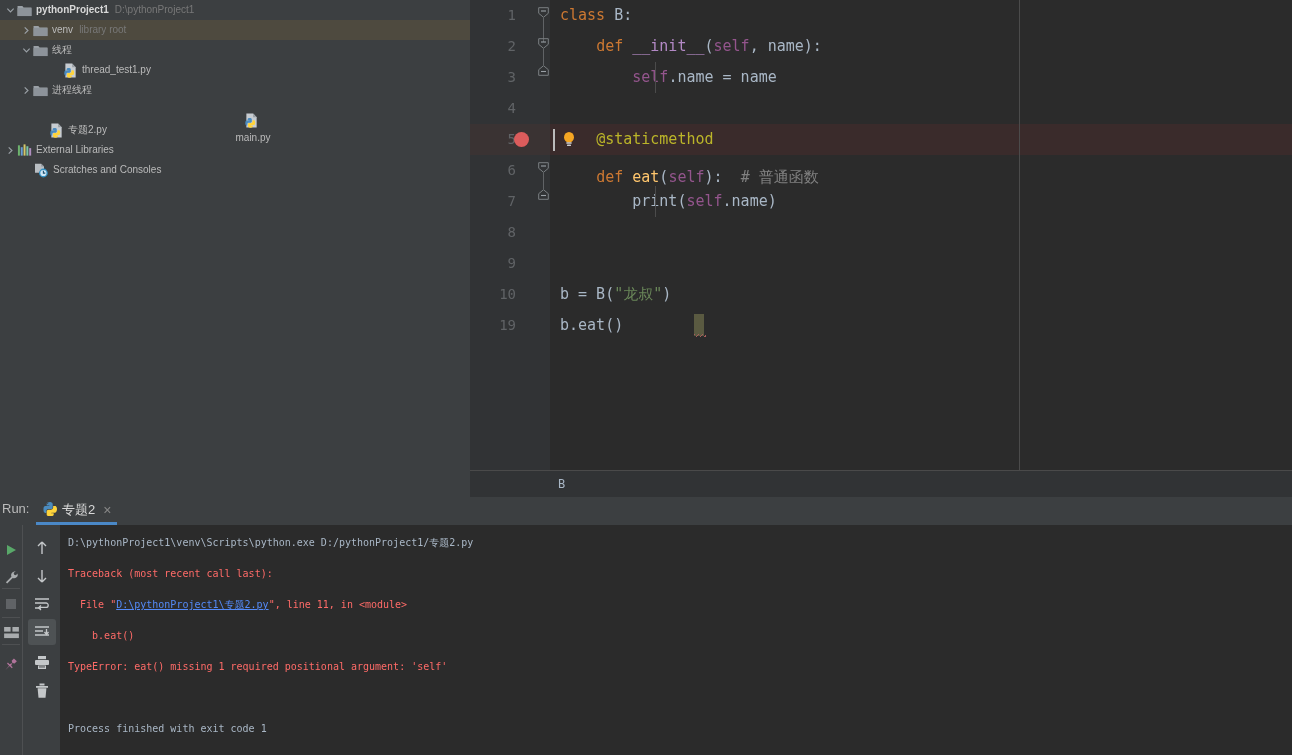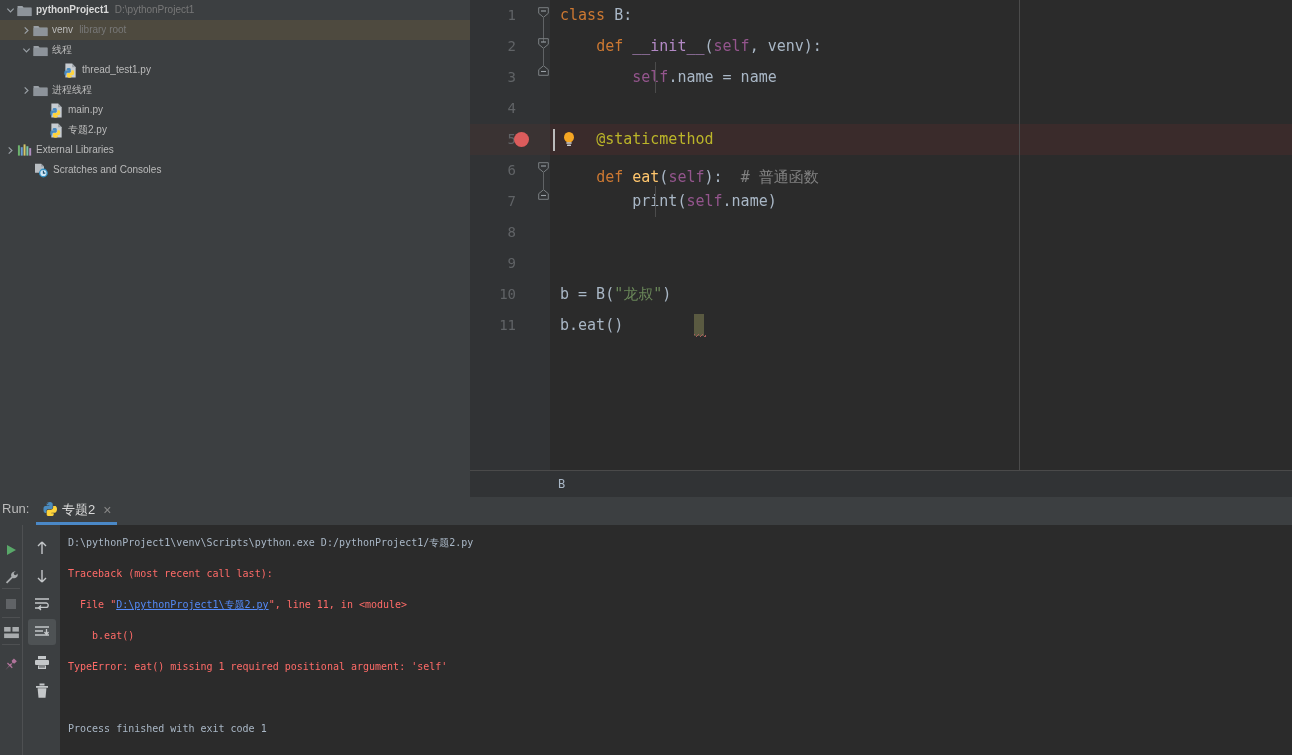--- a/index.html
+++ b/index.html
@@ -231,21 +231,21 @@
             </svg>
           </span>
           <span class="ticon">
             <svg width="15" height="13" viewBox="0 0 16 14">
               <path d="M0.5 2.2 h5.2 l1.3 1.6 h8.5 v9.2 h-15 z" fill="#9aa0a6"></path>
               <path d="M0.5 4.4 h15 v8.6 h-15 z" fill="#8d939a"></path>
             </svg>
           </span>
           <span class="tlabel">进程线程</span>
         </div>
-        <div class="tree-row" style="padding-left: 36px;">
+        <div class="tree-row" style="padding-left: 36px; flex-direction: column;">
           <span class="tw"></span>
           <span class="ticon">
             <svg width="15" height="15" viewBox="0 0 16 16">
               <path d="M2.5 0.6 h7.2 l3.8 3.8 v11 h-11 z" fill="#c7ccd1"></path>
               <path d="M9.7 0.6 l3.8 3.8 h-3.8 z" fill="#9aa0a6"></path>
               <path d="M5.8 5.2c-1.5 0-1.9.7-1.9 1.4v1.1h2v.4H3.1c-.8 0-1.4.5-1.6 1.4-.2.9-.2 1.5 0 2.5.2.8.6 1.4 1.3 1.4h.7v-1.6c0-.8.7-1.5 1.6-1.5h1.9c.7 0 1.3-.5 1.3-1.2V6.6c0-.7-.6-1.2-1.3-1.3-.4-.1-.8-.1-1.2-.1z" fill="#4b8bbe"></path>
               <path d="M9.1 7.9v1.2c0 .9-.8 1.6-1.6 1.6H5.6c-.7 0-1.3.5-1.3 1.2v2.3c0 .7.6 1.1 1.3 1.2.8.3 1.6.3 2.6 0 .6-.2 1.3-.5 1.3-1.2v-1H7.5v-.4h2.9c.8 0 1.1-.5 1.3-1.4.3-.8.3-1.6 0-2.4-.2-.7-.5-1.2-1.3-1.2H9.1z" fill="#ffd43b"></path>
             </svg>
           </span>
           <span class="tlabel">main.py</span>
@@ -307,21 +307,21 @@
         <div class="ln" style="top: 0px;">1</div>
         <div class="ln" style="top: 31px;">2</div>
         <div class="ln" style="top: 62px;">3</div>
         <div class="ln" style="top: 93px;">4</div>
         <div class="ln" style="top: 124px;">5</div>
         <div class="ln" style="top: 155px;">6</div>
         <div class="ln" style="top: 186px;">7</div>
         <div class="ln" style="top: 217px;">8</div>
         <div class="ln" style="top: 248px;">9</div>
         <div class="ln" style="top: 279px;">10</div>
-        <div class="ln" style="top: 310px;">11</div>
+        <div class="ln" style="top: 310px;">19</div>
       </div>
     <div id="folds">
         <div class="fold" style="left: 68px; top: 7px;">
           <svg width="11" height="11" viewBox="0 0 11 11">
             <path d="M0.7 0.7 h9.6 v5.6 L5.5 10.3 L0.7 6.3 z" fill="none" stroke="#7a7f82"></path>
             <path d="M3 4 h5" stroke="#9aa0a6" stroke-width="1.1"></path>
           </svg>
         </div>
         <div class="fold-stem" style="left: 73px; top: 18px; height: 24px;"></div>
         <div class="fold" style="left: 68px; top: 38px;">
@@ -355,21 +355,21 @@
         <div class="bp" style="left: 44px; top: 132px;"></div>
         <div class="caret" style="left: 83px; top: 129px; height: 22px;"></div>
         <div class="bulb" style="left: 91px; top: 131px;"><svg width="16" height="17" viewBox="0 0 16 17">
             <ellipse cx="8" cy="6.2" rx="5" ry="5.2" fill="#f5a623"></ellipse>
             <rect x="5.2" y="11.2" width="5.6" height="1.5" rx="0.6" fill="#cfcfcf"></rect>
             <rect x="6" y="13.6" width="4" height="1.4" rx="0.6" fill="#cfcfcf"></rect>
           </svg></div>
       </div>
     <div class="code-area" id="code-area">
         <div class="code-line" style="top: 0px;"><span class="txt"><span class="kw">class </span><span class="plain">B:</span></span></div>
-        <div class="code-line" style="top: 31px;"><span class="txt"><span class="plain">    </span><span class="kw">def </span><span class="magic">__init__</span><span class="plain">(</span><span class="slf">self</span><span class="plain">, venv):</span></span></div>
+        <div class="code-line" style="top: 31px;"><span class="txt"><span class="plain">    </span><span class="kw">def </span><span class="magic">__init__</span><span class="plain">(</span><span class="slf">self</span><span class="plain">, name):</span></span></div>
         <div class="code-line" style="top: 62px;"><span class="txt"><span class="plain">        </span><span class="slf">self</span><span class="plain">.name = name</span></span></div>
         <div class="code-line" style="top: 93px;"><span class="txt"></span></div>
         <div class="code-line" style="top: 124px;"><span class="txt"><span class="plain">    </span><span class="dec">@staticmethod</span></span></div>
         <div class="code-line" style="top: 162px;"><span class="txt"><span class="plain">    </span><span class="kw">def </span><span class="fn">eat</span><span class="plain">(</span><span class="slf">self</span><span class="plain">):  </span><span class="cmt"># 普通函数</span></span></div>
         <div class="code-line" style="top: 186px;"><span class="txt"><span class="plain">        </span><span class="plain">print</span><span class="plain">(</span><span class="slf">self</span><span class="plain">.name)</span></span></div>
         <div class="code-line" style="top: 217px;"><span class="txt"></span></div>
         <div class="code-line" style="top: 248px;"><span class="txt"></span></div>
         <div class="code-line" style="top: 279px;"><span class="txt"><span class="plain">b = B(</span><span class="str">"龙叔"</span><span class="plain">)</span></span></div>
         <div class="code-line" style="top: 310px;"><span class="txt"><span class="plain">b.eat()</span></span></div>
         <div class="indent-guide" style="left: 105px; top: 62px; height: 31px;"></div>

